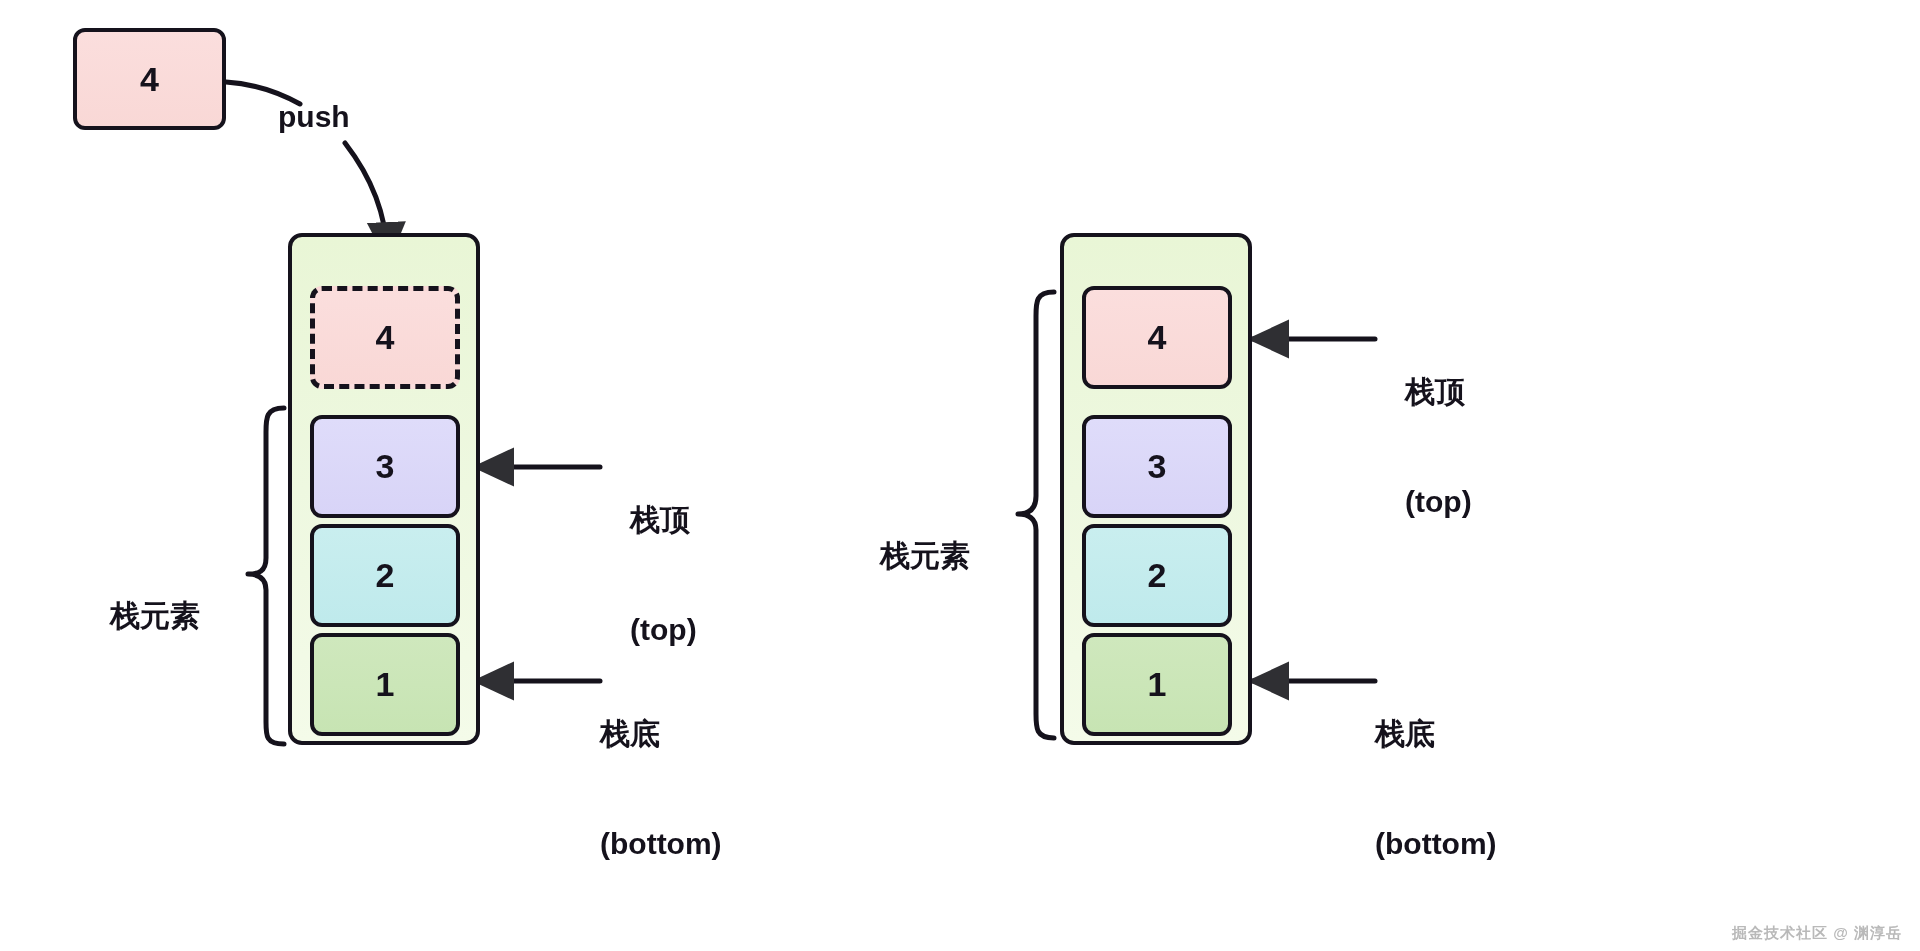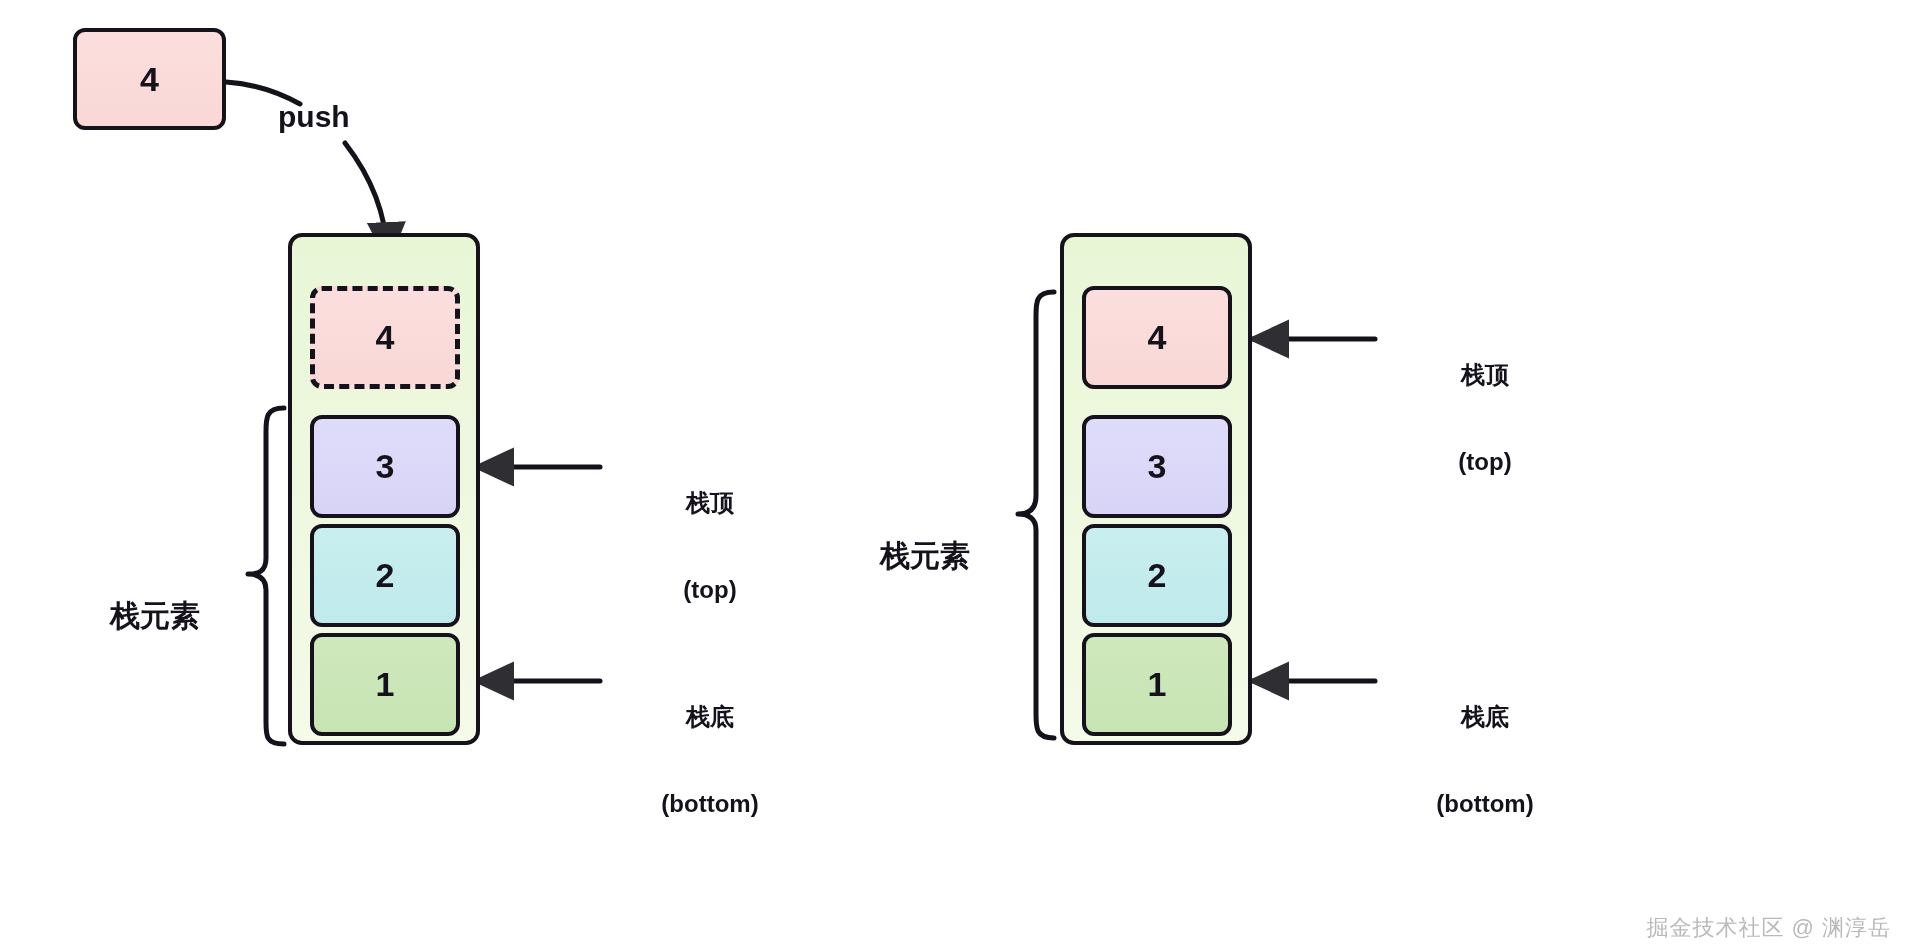--- a/index.html
+++ b/index.html
@@ -50,30 +50,30 @@
 
   
   .label{
     position:absolute;
     color:#15121c;
     font-weight:bold;
     line-height:1.22;
     white-space:pre;
   }
   .label-cn{ font-size:30px;margin-top:40px; }
-  .label-two{ font-size:24px; text-align:center; }
+  .label-two{ font-size:30px; }
   .label-push{ font-size:30px; }
 
   
   .watermark{
     position:absolute;
-    right:29px;bottom:8px;
-    font-size:22px;
+    right:18px;bottom:8px;
+    font-size:15px;
     color:#b9b9b9;
-    font-weight:normal;
+    font-weight:bold;
     letter-spacing:1px;
     white-space:pre;
   }
 
   svg.overlay{position:absolute;left:0;top:0;width:1920px;height:951px;pointer-events:none;}
 </style>
 </head>
 <body>
 
 <div id="stage">

